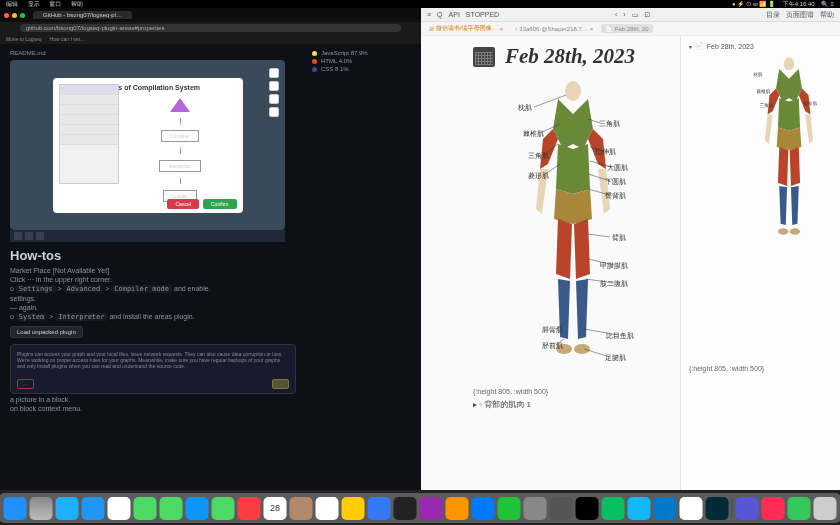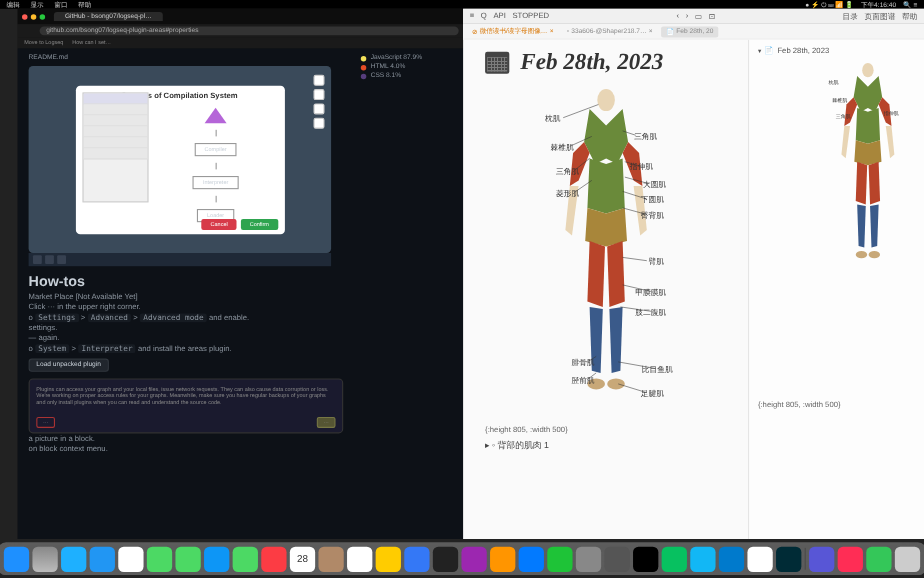--- a/index.html
+++ b/index.html
@@ -4,21 +4,21 @@
 <style>
   * { margin: 0; padding: 0; box-sizing: border-box; }
   body { font-family: -apple-system, BlinkMacSystemFont, "Segoe UI", sans-serif; width: 840px; height: 525px; background: #222; overflow: hidden; position: relative; font-size: 10px; }
   
   
   .menubar { height: 8px; background: #000; display: flex; align-items: center; padding: 0 6px; color: #ccc; font-size: 6px; justify-content: space-between; }
   .menubar-left span { margin-right: 8px; }
   .menubar-right span { margin-left: 5px; }
   
   
-  .browser { position: absolute; top: 8px; left: 16px; width: 421px; height: 482px; background: #1a1a1a; display: flex; flex-direction: column; }
+  .browser { position: absolute; top: 8px; left: 0; width: 421px; height: 482px; background: #1a1a1a; display: flex; flex-direction: column; }
   .browser-tabs { height: 14px; background: #0d0d0d; display: flex; align-items: center; padding-left: 4px; }
   .wincontrols { display: flex; gap: 3px; margin-right: 8px; }
   .wincontrols div { width: 5px; height: 5px; border-radius: 50%; }
   .wc-red { background: #ff5f56; } .wc-yel { background: #ffbd2e; } .wc-grn { background: #27c93f; }
   .tab { background: #2a2a2a; padding: 1px 10px; border-radius: 3px 3px 0 0; font-size: 6px; color: #ccc; }
   .urlbar { height: 12px; background: #1a1a1a; display: flex; align-items: center; padding: 0 20px; }
   .url-input { flex: 1; background: #333; border-radius: 8px; padding: 1px 6px; font-size: 6px; color: #aaa; }
   .bookmarks { height: 10px; background: #1a1a1a; display: flex; align-items: center; padding: 0 6px; gap: 8px; font-size: 5px; color: #888; }
   .bookmarks span { white-space: nowrap; }
   
@@ -60,21 +60,21 @@
   
   
   .notes { position: absolute; top: 8px; left: 421px; width: 419px; height: 482px; background: #fafafa; display: flex; flex-direction: column; }
   .notes-titlebar { height: 14px; background: #f0f0f0; display: flex; align-items: center; padding: 0 6px; gap: 6px; font-size: 7px; color: #555; justify-content: space-between; border-bottom: 0.5px solid #ddd; }
   .nt-left, .nt-center, .nt-right { display: flex; gap: 6px; align-items: center; }
   .notes-tabbar { height: 14px; background: #f5f5f5; display: flex; align-items: center; padding: 0 4px; gap: 4px; font-size: 6px; color: #888; border-bottom: 0.5px solid #eee; }
   .ntab { padding: 1px 4px; display: flex; align-items: center; gap: 2px; }
   .ntab.orange { color: #d97706; }
   .ntab.active { background: #e0e0e0; border-radius: 2px; }
   
-  .notes-body { flex: 1; display: flex; overflow: hidden; }
+  .notes-body { flex: 1; display: flex; overflow: hidden; margin-left: 32px; }
   .notes-main { flex: 1; padding: 8px 20px; overflow: hidden; }
   .date-h { display: flex; align-items: center; gap: 10px; margin-bottom: 10px; }
   .cal-icon { width: 22px; height: 20px; background: #444; border-radius: 2px; position: relative; }
   .cal-icon::before { content: ''; position: absolute; top: 5px; left: 2px; right: 2px; bottom: 2px; background: repeating-linear-gradient(0deg, #fff 0 1px, transparent 1px 3px), repeating-linear-gradient(90deg, #fff 0 1px, transparent 1px 3px); opacity: 0.3; }
   .date-title { font-family: Georgia, serif; font-style: italic; font-size: 21px; font-weight: 600; color: #333; }
   
   .anatomy { width: 200px; height: 305px; margin: 0 auto; position: relative; display: flex; flex-direction: column; align-items: center; }
   .human { width: 110px; height: 280px; position: relative; }
   .m-label { position: absolute; font-size: 7px; color: #333; white-space: nowrap; }
   
@@ -172,21 +172,21 @@
       </div>
       <div class="img-toolbar">
         <div class="tb"></div>
         <div class="tb"></div>
         <div class="tb"></div>
       </div>
 
       <div class="gh-section-h">How-tos</div>
       <div class="gh-p">Market Place [Not Available Yet]</div>
       <div class="gh-p">Click ··· in the upper right corner.</div>
-      <div class="gh-p">o <span class="gh-code">Settings</span> &gt; <span class="gh-code">Advanced</span> &gt; <span class="gh-code">Advanced mode</span> and enable.</div>
+      <div class="gh-p">o <span class="gh-code">Settings</span> &gt; <span class="gh-code">Advanced</span> &gt; <span class="gh-code">Compiler mode</span> and enable.</div>
       <div class="gh-p">settings.</div>
       <div class="gh-p">— again.</div>
       <div class="gh-p">o <span class="gh-code">System</span> &gt; <span class="gh-code">Interpreter</span> and install the areas plugin.</div>
       <div class="gh-btn">Load unpacked plugin</div>
       <div class="gh-warn">
         <div>Plugins can access your graph and your local files, issue network requests. They can also cause data corruption or loss. We're working on proper access rules for your graphs. Meanwhile, make sure you have regular backups of your graphs and only install plugins when you can read and understand the source code.</div>
         <div class="gh-warn-btns">
           <div style="border-color:#a33">···</div>
           <div class="r">···</div>
         </div>

